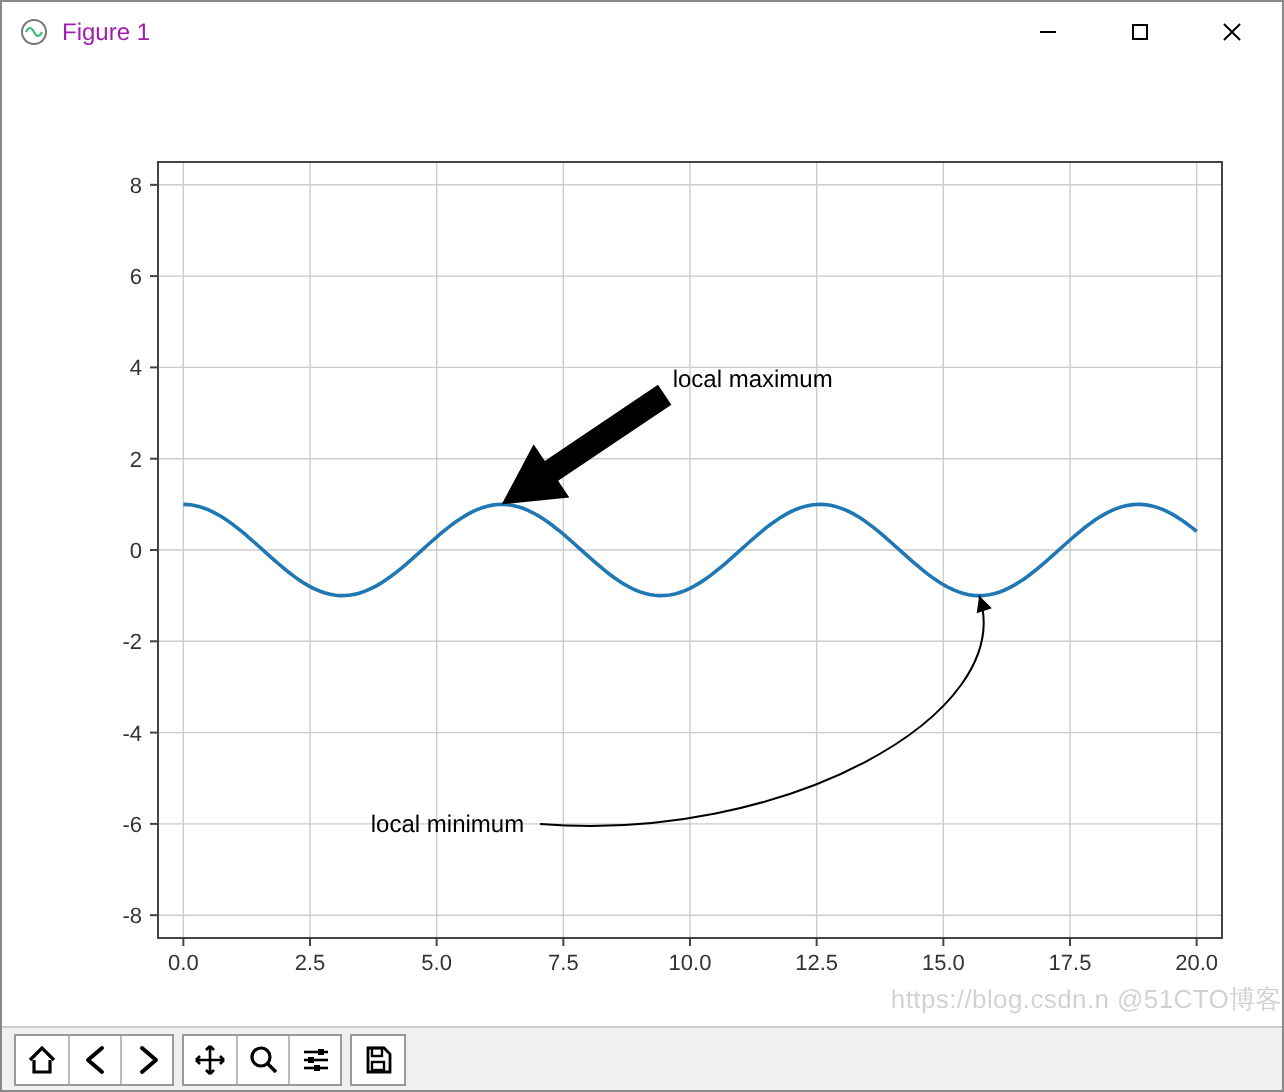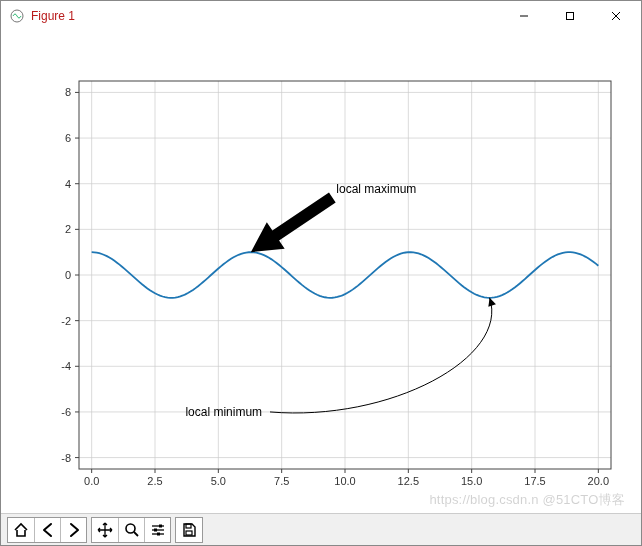--- a/index.html
+++ b/index.html
@@ -12,21 +12,21 @@
     overflow: hidden;
     border: 1px solid #888;
   }
   .titlebar {
     height: 30px;
     background: #fff;
     display: flex;
     align-items: center;
     padding: 0 2px 0 8px;
     font-size: 12px;
-    color: #b91c1c;
+    color: #a21caf;
   }
   .titlebar .appicon {
     width: 16px; height: 16px; margin-right: 6px;
     display: flex; align-items:center; justify-content:center;
   }
   .titlebar .title { flex: 0 0 auto; }
   .titlebar .spacer { flex: 1; }
   .winbtn {
     width: 46px; height: 30px;
     display: flex; align-items: center; justify-content: center;
@@ -36,21 +36,21 @@
   .canvas-area {
     position: relative;
     width: 640px;
     height: 482px;
     background: #fff;
   }
   .canvas-area svg { display:block; }
 
   .watermark {
     position: absolute;
-    right: 16px; bottom: 4px;
+    right: 0; bottom: 4px;
     font-size: 13px;
     color: rgba(0,0,0,0.18);
     letter-spacing: 0.2px;
     pointer-events: none;
   }
 
   .toolbar {
     height: 32px;
     background: #f0f0f0;
     border-top: 1px solid #ccc;

